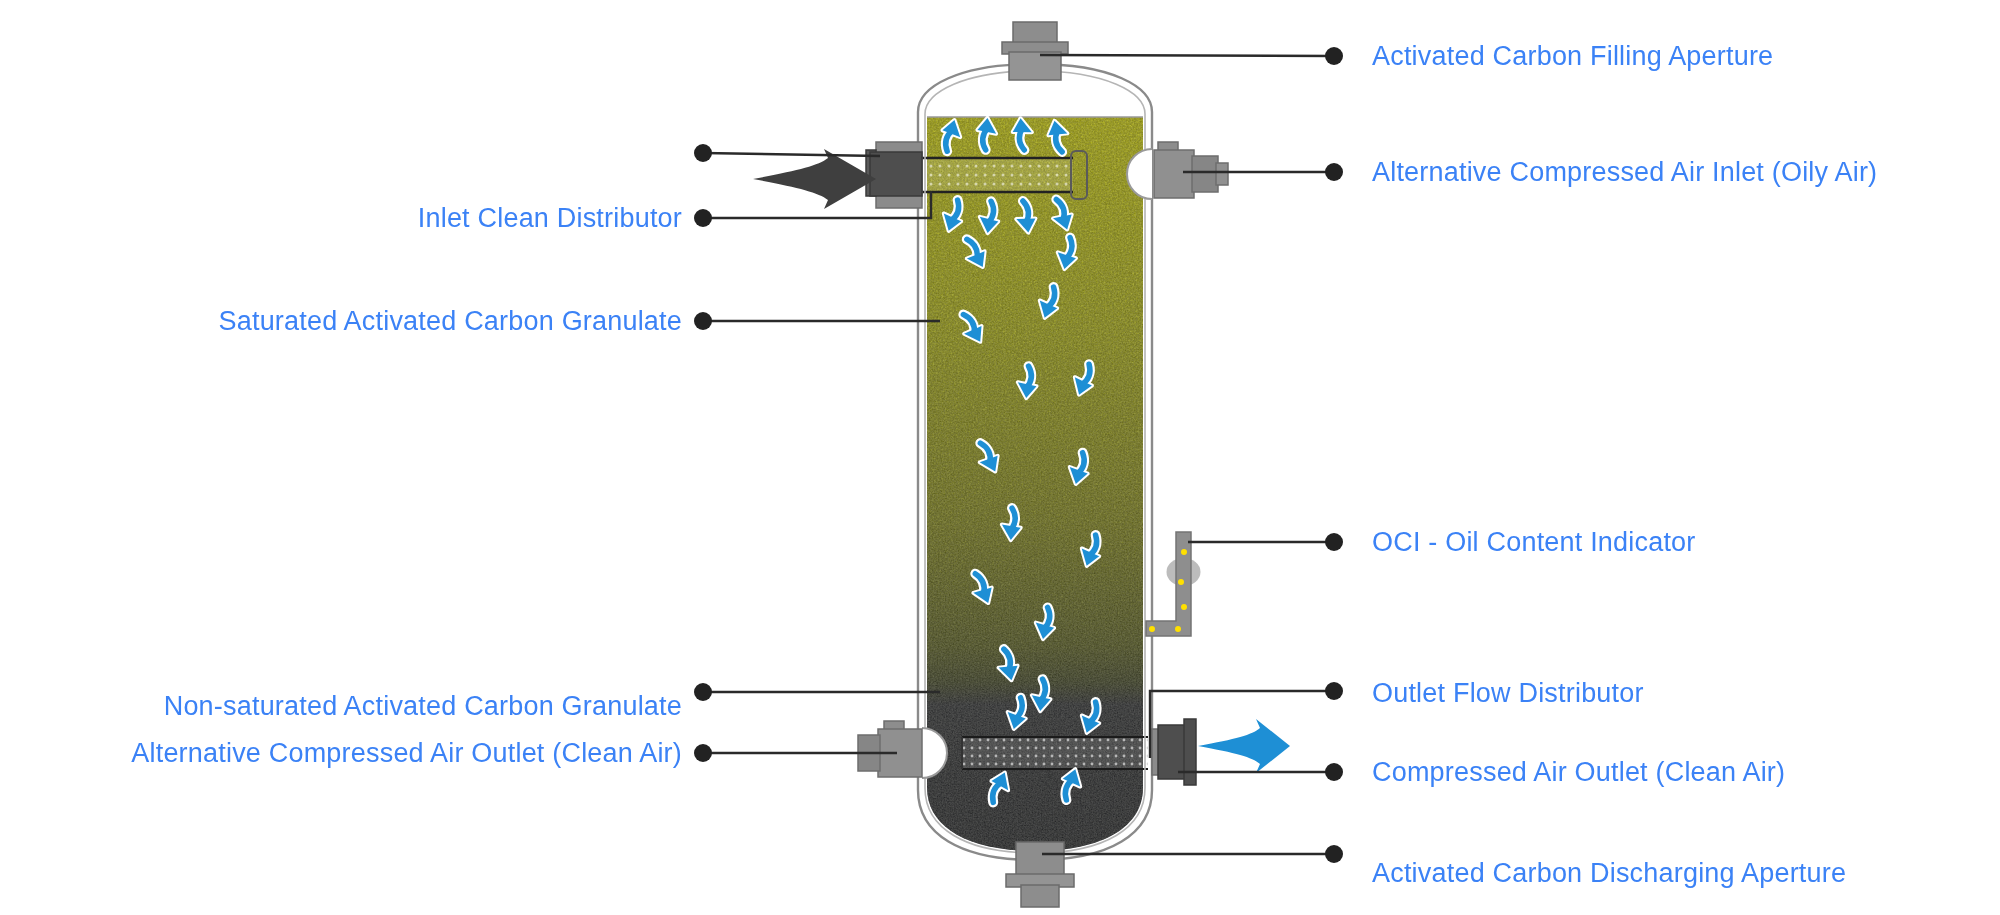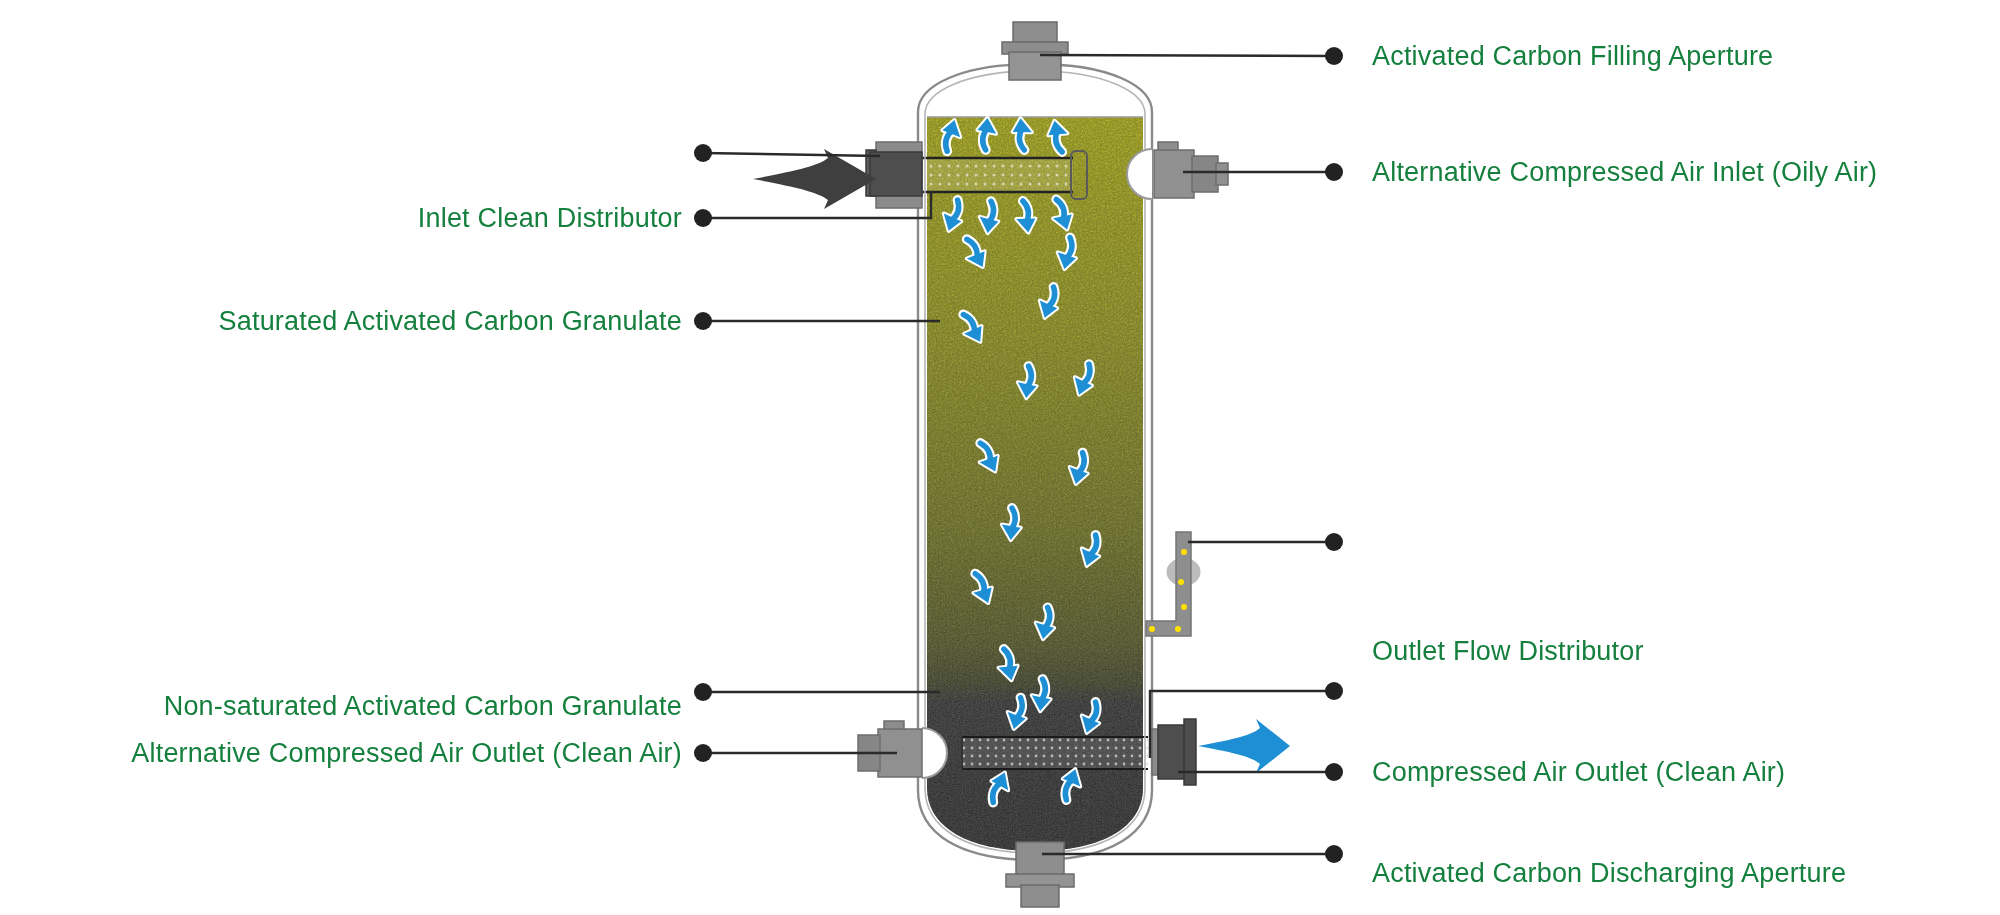--- a/index.html
+++ b/index.html
@@ -2,21 +2,21 @@
 <html><head>
 <meta charset="utf-8">
 <style>
   html,body{margin:0;padding:0;background:#ffffff;}
   .stage{
     position:relative;width:2000px;height:915px;background:#ffffff;overflow:hidden;
     font-family:"Liberation Sans", sans-serif;
   }
   .layer{position:absolute;left:0;top:0;}
   .callout-label{
-    position:absolute;height:34px;line-height:34px;font-size:27px;color:#15803d;
+    position:absolute;height:34px;line-height:34px;font-size:27px;color:#3b82f6;
     white-space:nowrap;letter-spacing:0.2px;
   }
   .label-left{right:1318px;text-align:right;}
   .label-right{left:1372px;text-align:left;}
 </style>
 </head>
 <body>
 
 <div class="stage">
 
@@ -212,17 +212,18 @@
     </g>
   </svg>
 
   <div class="callout-label label-left" style="top:201px">Inlet Clean Distributor</div>
   <div class="callout-label label-left" style="top:304px">Saturated Activated Carbon Granulate</div>
   <div class="callout-label label-left" style="top:689px">Non-saturated Activated Carbon Granulate</div>
   <div class="callout-label label-left" style="top:736px">Alternative Compressed Air Outlet (Clean Air)</div>
 
   <div class="callout-label label-right" style="top:39px">Activated Carbon Filling Aperture</div>
   <div class="callout-label label-right" style="top:155px">Alternative Compressed Air Inlet (Oily Air)</div>
-  <div class="callout-label label-right" style="top:634px">Outlet Flow Distributor</div>
+  <div class="callout-label label-right" style="top:525px">OCI - Oil Content Indicator</div>
+  <div class="callout-label label-right" style="top:676px">Outlet Flow Distributor</div>
   <div class="callout-label label-right" style="top:755px">Compressed Air Outlet (Clean Air)</div>
   <div class="callout-label label-right" style="top:856px">Activated Carbon Discharging Aperture</div>
 
 </div>
 
 </body></html>

